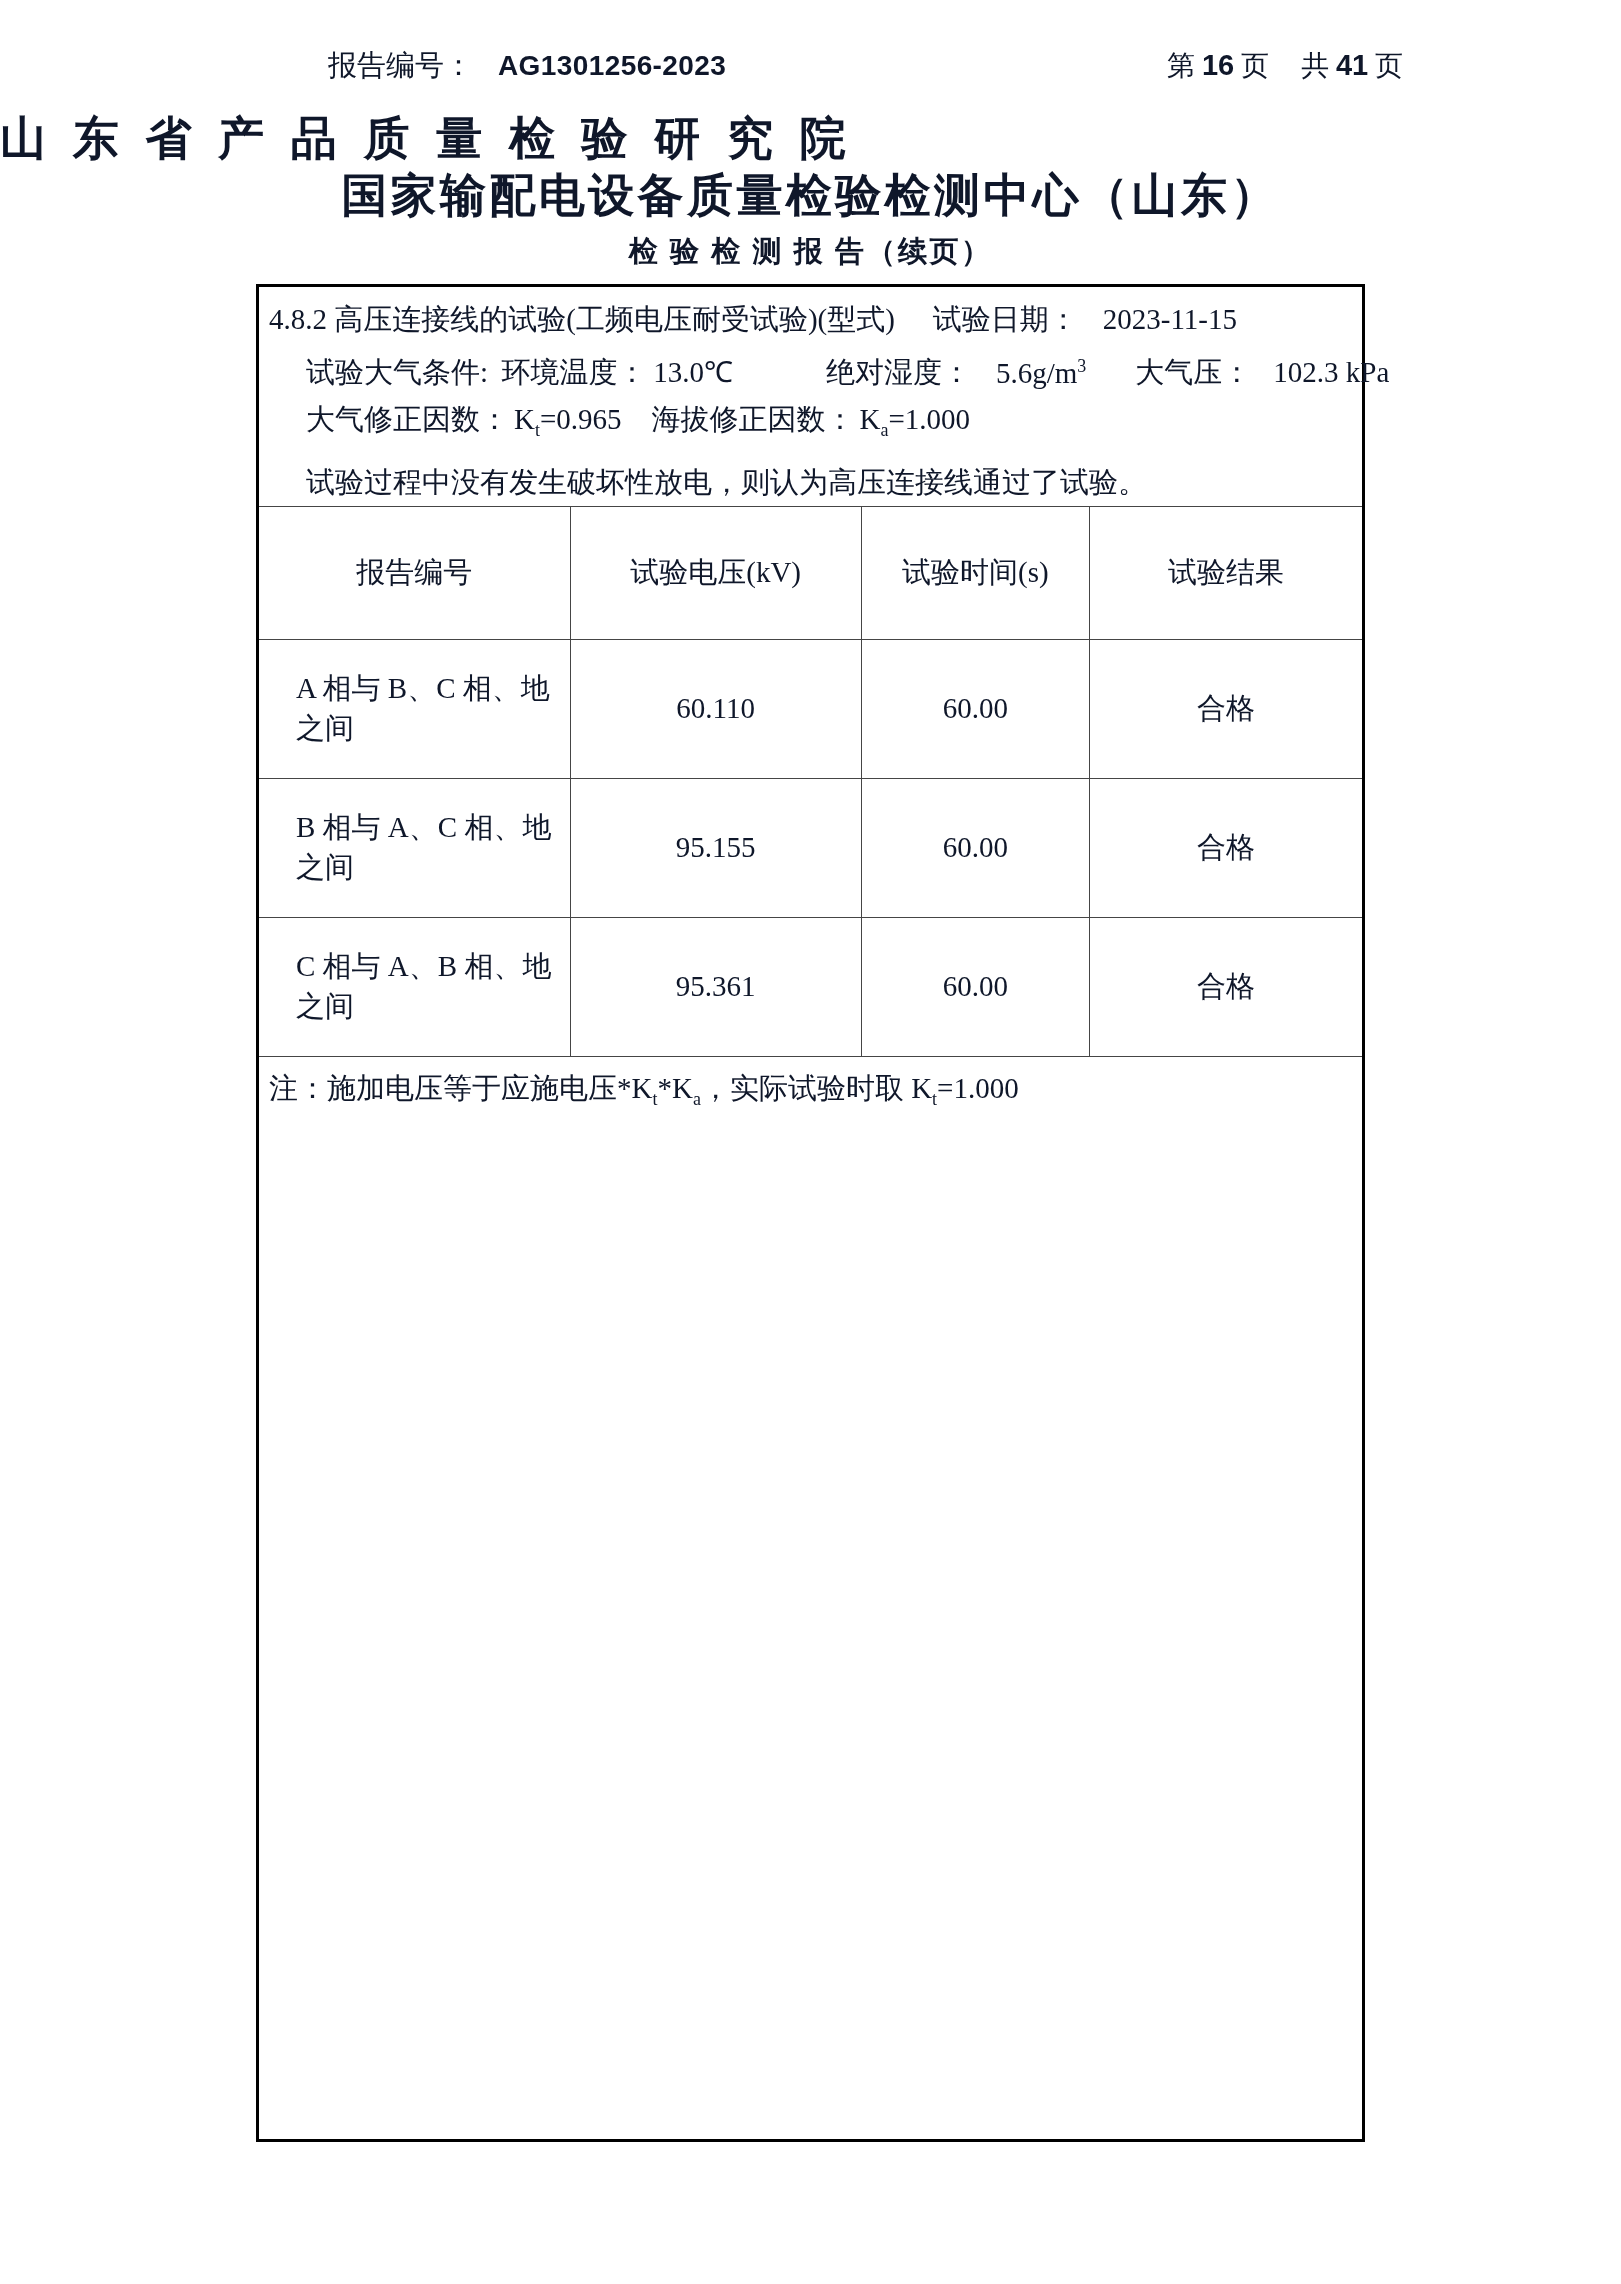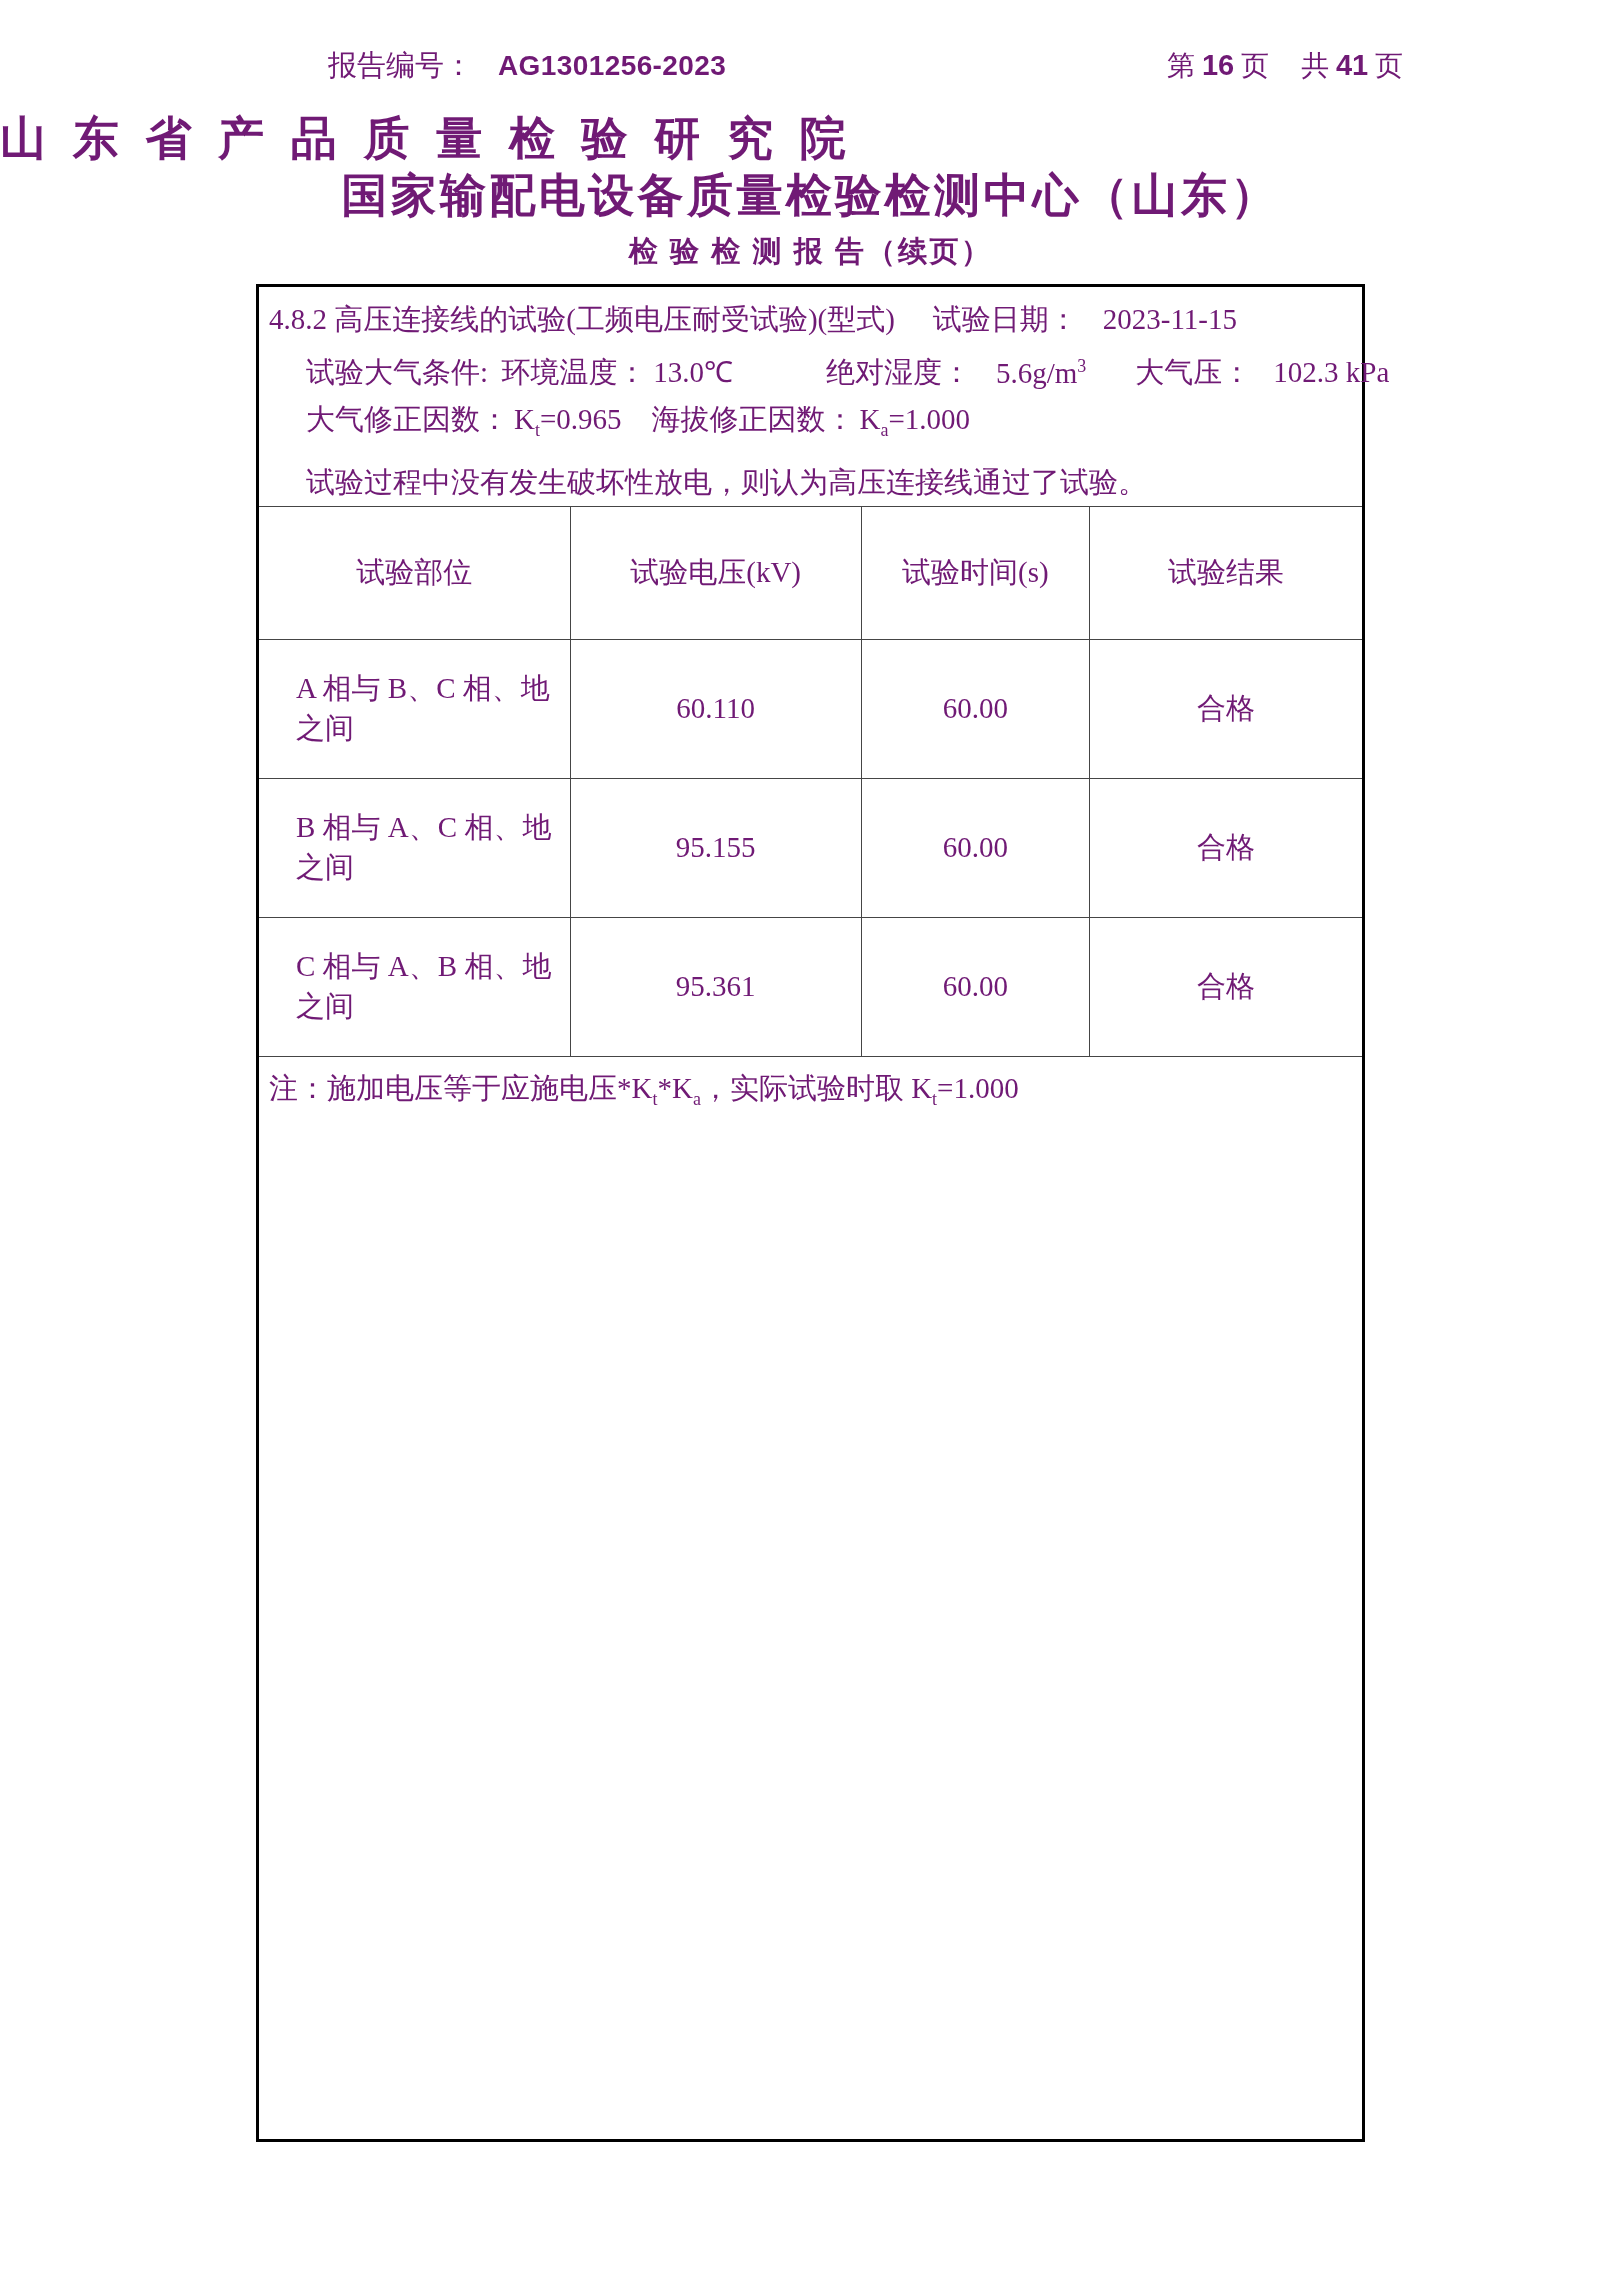--- a/index.html
+++ b/index.html
@@ -2,21 +2,21 @@
 <html style="font-size:13.5px"><head>
 <meta charset="utf-8">
 <style>
   * { margin: 0; padding: 0; box-sizing: border-box; }
   html, body { background: #ffffff; }
   .page {
     position: relative;
     width: 1621px;
     height: 2284px;
     background: #ffffff;
-    color: #701a75;
+    color: #0f172a;
     font-family: "Liberation Serif", serif;
     overflow: hidden;
   }
   
   .header-row {
     display: flex;
     justify-content: space-between;
     align-items: baseline;
     padding: 47px 218px 0 328px;
     font-size: 29px;
@@ -173,21 +173,21 @@
 
     <table class="results">
       <colgroup>
           <col class="c1">
           <col class="c2">
           <col class="c3">
           <col class="c4">
         </colgroup>
       <thead>
         <tr>
-          <th>试验部位</th>
+          <th>报告编号</th>
           <th>试验电压(kV)</th>
           <th>试验时间(s)</th>
           <th>试验结果</th>
         </tr>
       </thead>
       <tbody>
         <tr>
           <td class="part-cell">A 相与 B、C 相、地之间</td>
           <td>60.110</td>
           <td>60.00</td>

